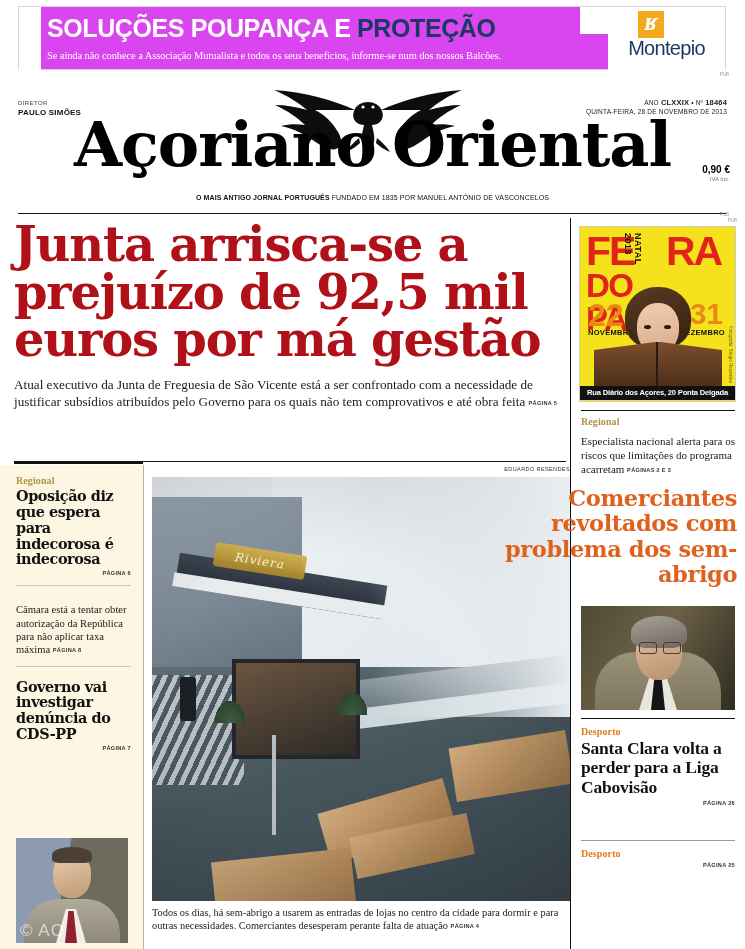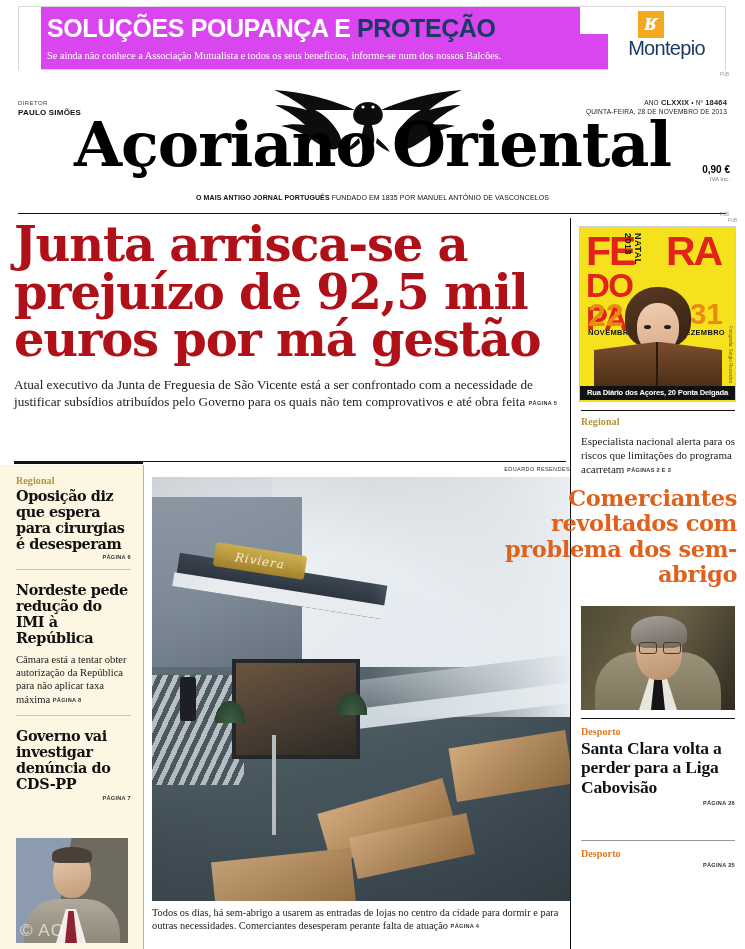--- a/index.html
+++ b/index.html
@@ -258,27 +258,26 @@
 <div class="lead-rule"></div>
 
 <div class="vrule-right"></div>
 <div class="vrule-left"></div>
 
 <div class="lc-top-rule"></div>
 <div class="leftcol">
 
   <div class="lc-item">
     <div class="kicker regional">Regional</div>
-    <div class="lc-head">Oposição diz que espera para cirurgias é desesperam</div>
+    <div class="lc-head">Oposição diz que espera para indecorosa é indecorosa</div>
     <span class="pg pg-right">PÁGINA 6</span>
   </div>
   <div class="lc-sep"></div>
 
   <div class="lc-item">
-    <div class="lc-head">Nordeste pede redução do IMI à República</div>
     <div class="lc-body"><span>Câmara está a tentar obter autorização da República para não aplicar taxa máxima</span> <span class="pg">PÁGINA 8</span></div>
   </div>
   <div class="lc-sep"></div>
 
   <div class="lc-item">
     <div class="lc-head">Governo vai investigar denúncia do CDS-PP</div>
     <span class="pg pg-right">PÁGINA 7</span>
   </div>
 </div>
 

